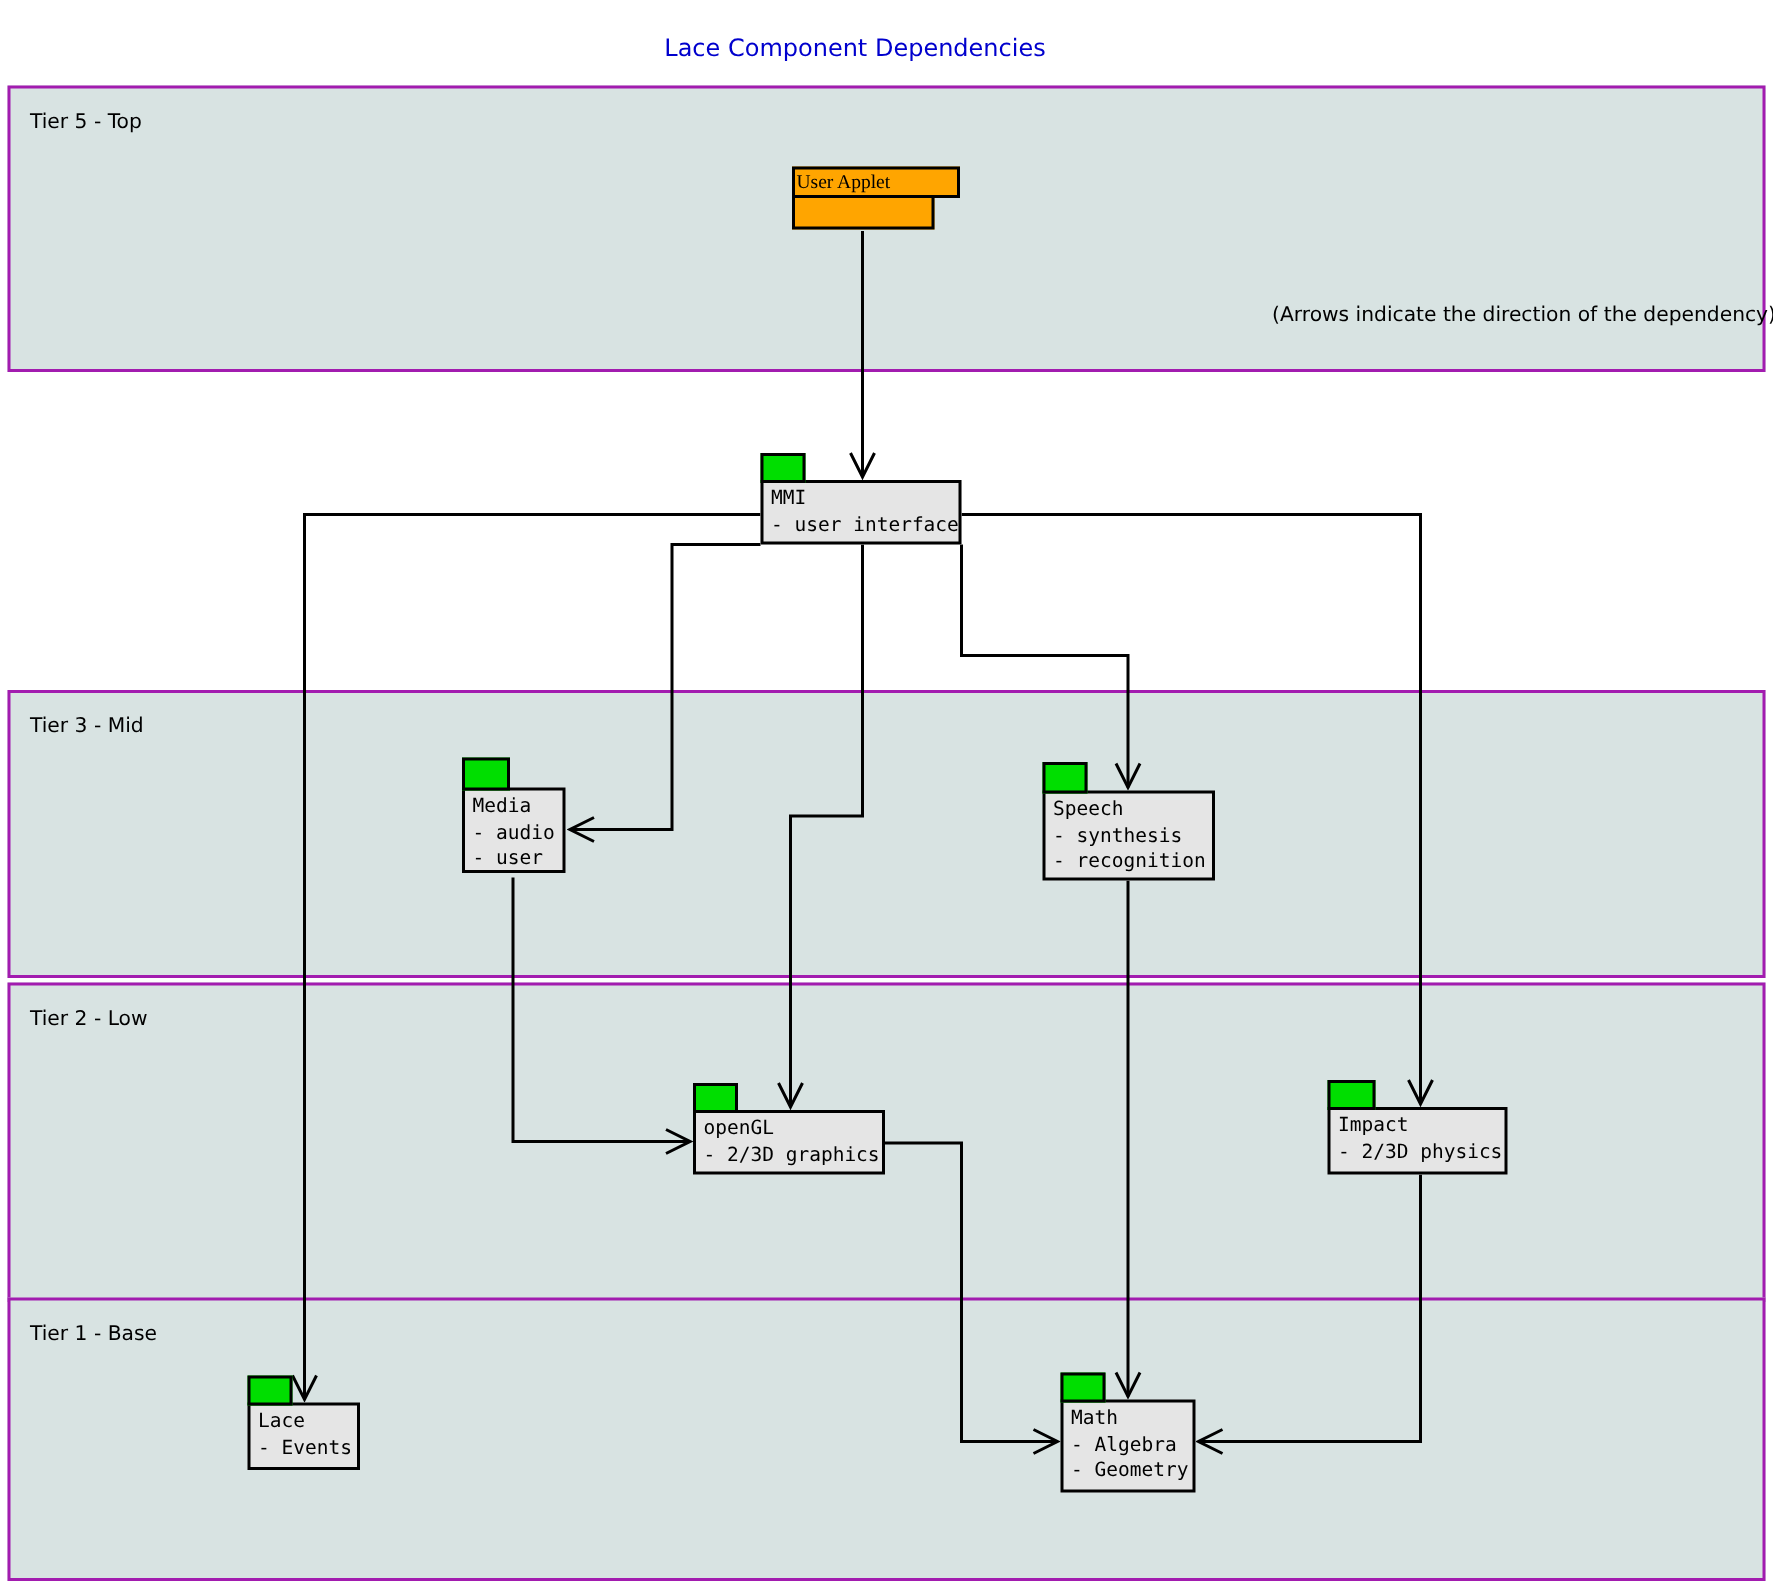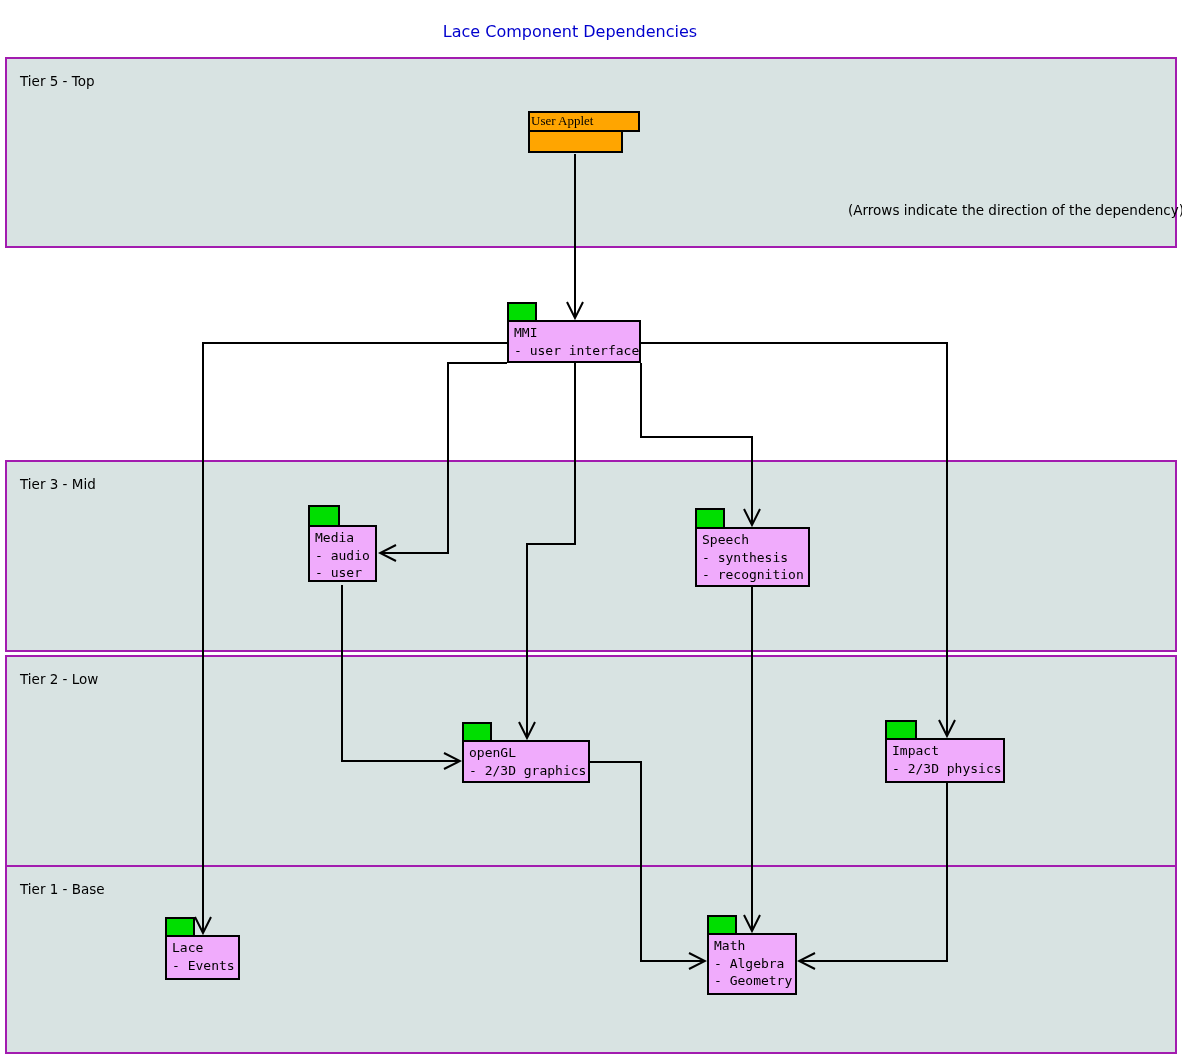--- a/index.html
+++ b/index.html
@@ -28,21 +28,21 @@
   .edges { position:absolute; left:0; top:0; pointer-events:none; }
   .edges polyline { fill:none; stroke:#000; stroke-width:2; }
 
   .comp { position:absolute; font-family:"DejaVu Sans Mono", monospace; font-size:13px; }
   .ctab {
     position:absolute; left:0; top:0;
     background:#00DE00; border:2px solid #000; box-sizing:border-box; z-index:2;
   }
   .cbody {
     position:absolute; left:0;
-    background:#f0abfc; border:2px solid #000; box-sizing:border-box;
+    background:#e5e5e5; border:2px solid #000; box-sizing:border-box;
     padding:2px 0 0 5px; line-height:17.5px; white-space:nowrap; z-index:1;
   }
   .ua-top {
     position:absolute; left:0; top:0; width:112px; height:21px;
     background:#FFA500; border:2px solid #000; box-sizing:border-box;
     padding-left:1px; line-height:16px; white-space:nowrap; z-index:2;font-family:Liberation Serif, serif;
   }
   .ua-bottom {
     position:absolute; left:0; top:19px; width:95px; height:23px;
     background:#FFA500; border:2px solid #000; box-sizing:border-box; z-index:1;

